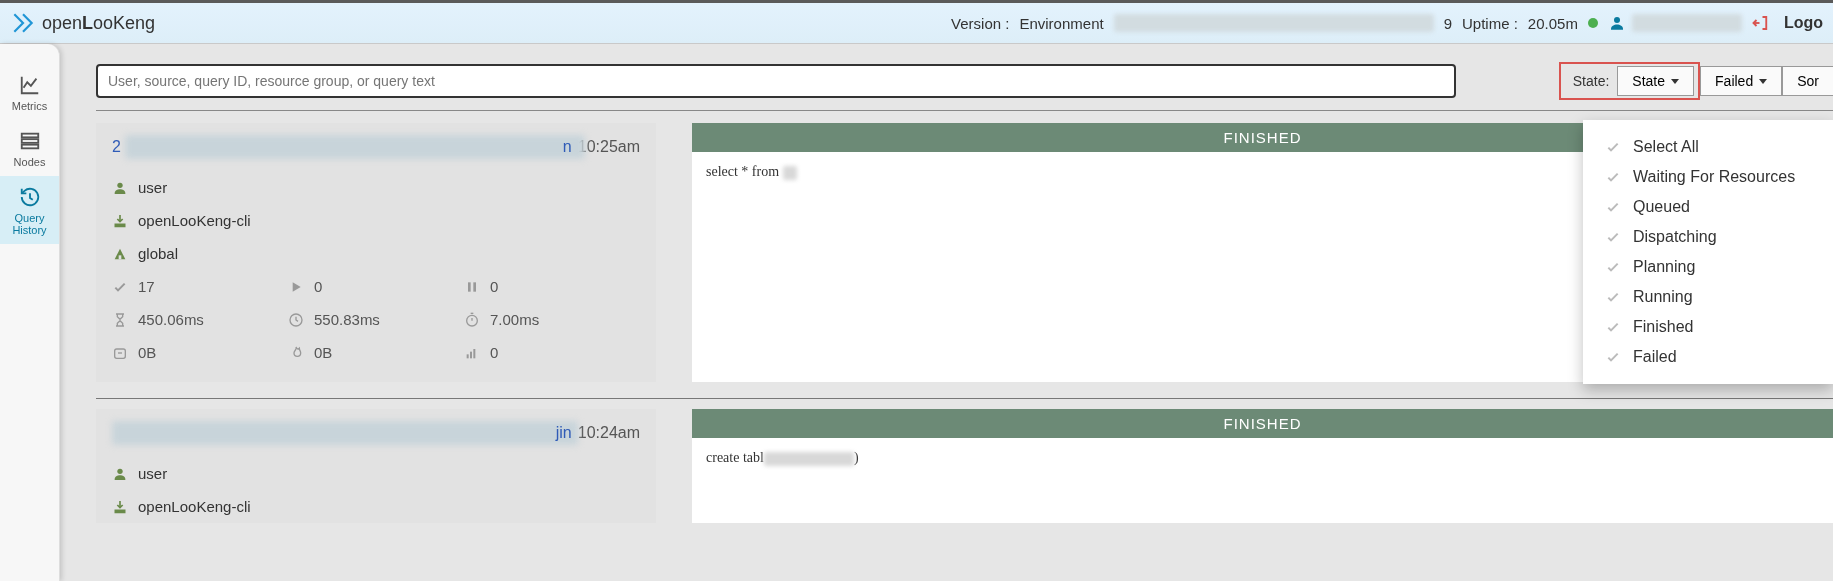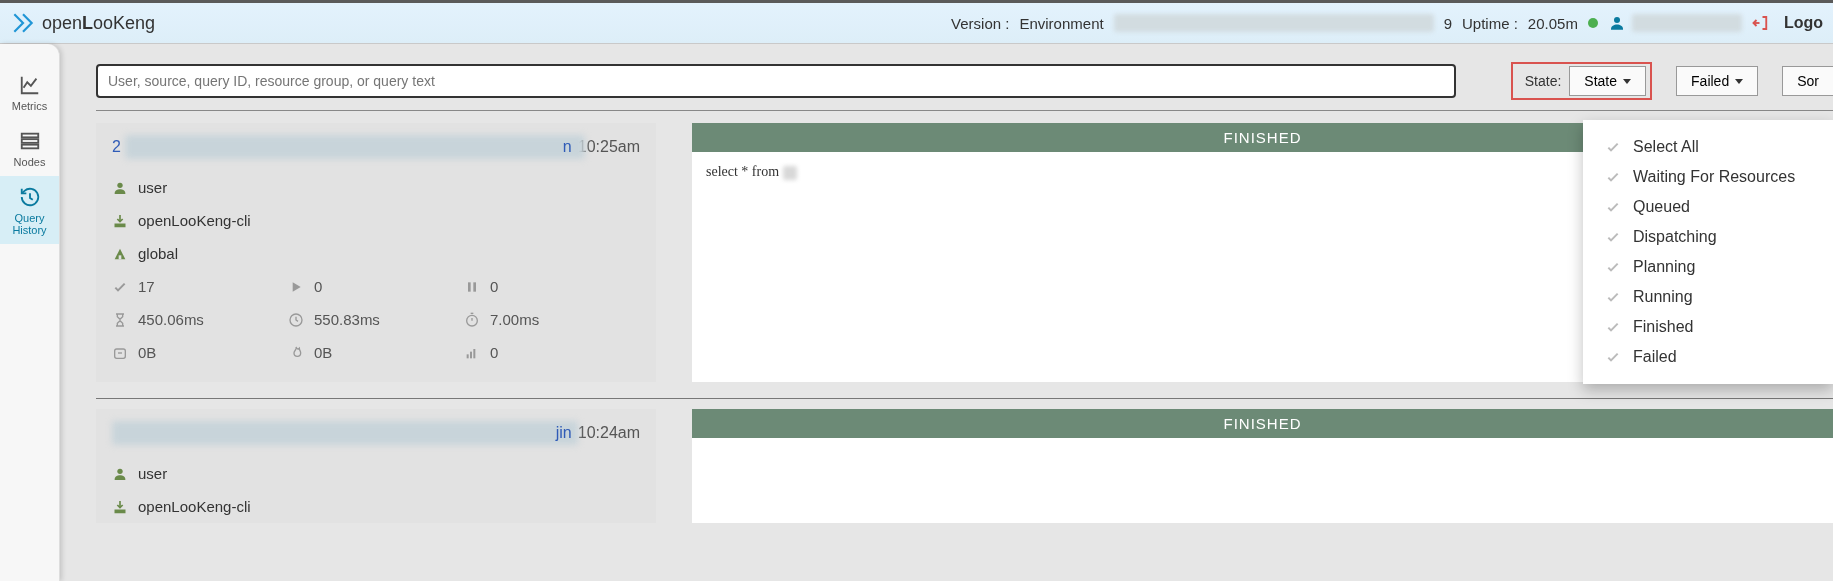--- a/index.html
+++ b/index.html
@@ -161,21 +161,20 @@
   font-size: 16px;
   color: #333;
   cursor: pointer;
 }
 .check-icon { color: #bbb; }
 
 .filter-right {
   position: relative;
   display: flex;
   align-items: center;
-  gap: 24px;
   margin-left: auto;
   padding-right: 0;
 }
 
 hr.divider {
   border: none;
   border-top: 1px solid #888;
   margin: 0 0 12px 0;
   width: calc(100% - 0px);
 }
@@ -541,16 +540,17 @@
             <path d="M12 3v10"></path>
             <path d="M8 9l4 4 4-4"></path>
             <path d="M5 17h14v3H5z" fill="currentColor"></path>
           </svg>
         <span>openLooKeng-cli</span>
       </div>
     </div>
 
     <div class="query-right">
       <div class="status-bar">FINISHED</div>
+      <div class="sql-body" style="height:60px"><span>create tabl</span><span class="blur-inline" style="width:90px"></span><span>)</span></div>
     </div>
   </div>
 
 </div>
 
 </body></html>

